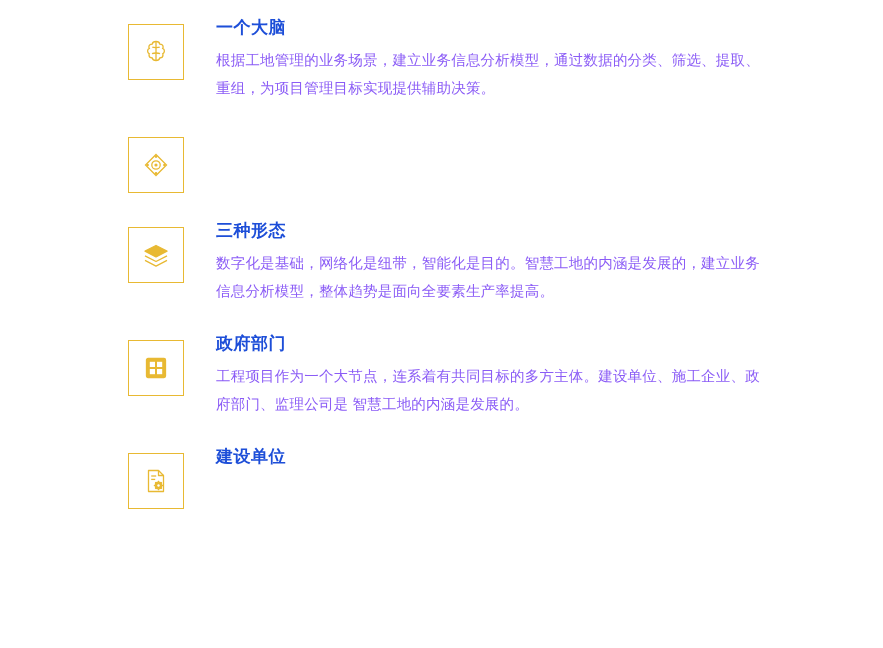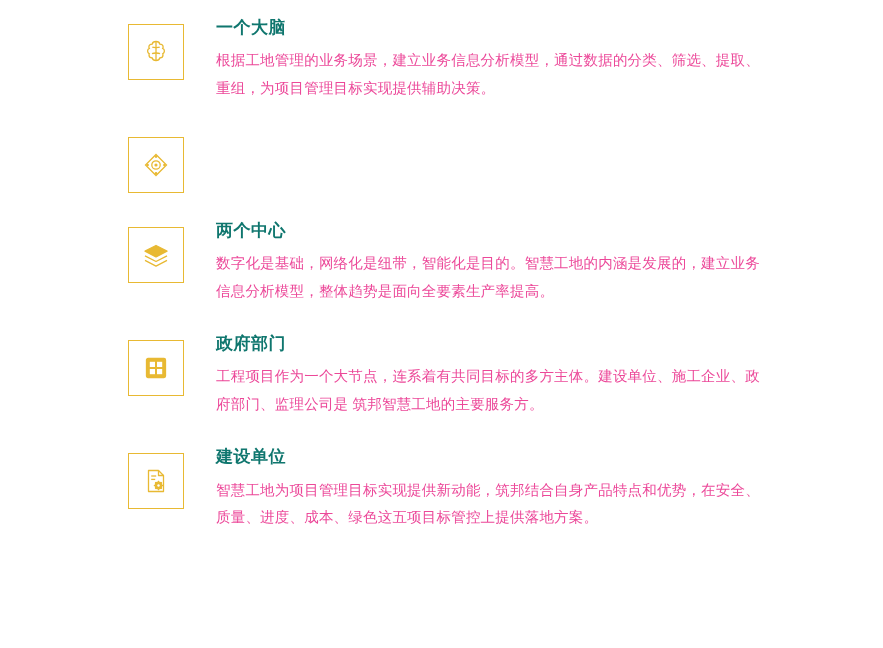--- a/index.html
+++ b/index.html
@@ -43,29 +43,29 @@
   }
   .icon-box svg {
     display: block;
   }
   .feature-text {
     flex: 1 1 auto;
     padding-left: 32px;
     padding-top: 0;
   }
   .feature-title {
-    color: #0f766e;
+    color: #1d4ed8;
     font-size: 17px;
     font-weight: bold;
     line-height: 1.2;
     margin: 0 0 9px 0;
     letter-spacing: 0.5px;
   }
   .feature-desc {
-    color: #ec4899;
+    color: #8b5cf6;
     font-size: 14.5px;
     line-height: 1.92;
     margin: 0;
     letter-spacing: 0.2px;
     text-align: left;
   }
 </style>
 </head>
 <body>
 
@@ -108,53 +108,52 @@
 
     <div class="feature-row">
       <div class="icon-box">
         <svg width="34" height="34" viewBox="0 0 34 34" fill="none" stroke="#e8b933" stroke-width="1.3" stroke-linejoin="round">
           <path d="M17 7.5L28 13.2 17 18.9 6 13.2z" fill="#e8b933" stroke="#e8b933"></path>
           <path d="M6 17.8L17 23.5 28 17.8"></path>
           <path d="M6 22.4L17 28.1 28 22.4"></path>
         </svg>
       </div>
       <div class="feature-text">
-        <h3 class="feature-title">两个中心</h3>
+        <h3 class="feature-title">三种形态</h3>
         <p class="feature-desc">数字化是基础，网络化是纽带，智能化是目的。智慧工地的内涵是发展的，建立业务信息分析模型，整体趋势是面向全要素生产率提高。</p>
       </div>
     </div>
 
     <div class="feature-row">
       <div class="icon-box">
         <svg width="34" height="34" viewBox="0 0 34 34" fill="none" stroke="#e8b933" stroke-width="1.3">
           <rect x="7.5" y="7.5" width="19" height="19" rx="1.5" fill="#e8b933" stroke="#e8b933"></rect>
           <rect x="10.8" y="10.8" width="5.2" height="5.2" fill="#ffffff" stroke="none"></rect>
           <rect x="18" y="10.8" width="5.2" height="5.2" fill="#ffffff" stroke="none"></rect>
           <rect x="10.8" y="18" width="5.2" height="5.2" fill="#ffffff" stroke="none"></rect>
           <rect x="18" y="18" width="5.2" height="5.2" fill="#ffffff" stroke="none"></rect>
         </svg>
       </div>
       <div class="feature-text">
         <h3 class="feature-title">政府部门</h3>
-        <p class="feature-desc">工程项目作为一个大节点，连系着有共同目标的多方主体。建设单位、施工企业、政府部门、监理公司是 筑邦智慧工地的主要服务方。</p>
+        <p class="feature-desc">工程项目作为一个大节点，连系着有共同目标的多方主体。建设单位、施工企业、政府部门、监理公司是 智慧工地的内涵是发展的。</p>
       </div>
     </div>
 
     <div class="feature-row">
       <div class="icon-box">
         <svg width="34" height="34" viewBox="0 0 34 34" fill="none" stroke="#e8b933" stroke-width="1.3" stroke-linejoin="round">
           <path d="M9.5 6.5h10l5 5v16h-15z"></path>
           <path d="M19.5 6.5v5h5"></path>
           <path d="M12.2 12h5"></path>
           <path d="M12.2 15.4h4"></path>
           <circle cx="19.5" cy="21.5" r="3.3" fill="#e8b933" stroke="#e8b933"></circle>
           <circle cx="19.5" cy="21.5" r="1.2" fill="#ffffff" stroke="none"></circle>
           <path d="M19.5 16.8v1.3M19.5 24.9v1.3M14.8 21.5h1.3M22.9 21.5h1.3M16.2 18.2l.9.9M21.9 23.9l.9.9M22.8 18.2l-.9.9M17.1 23.9l-.9.9" stroke="#e8b933" stroke-width="1.2"></path>
         </svg>
       </div>
       <div class="feature-text">
         <h3 class="feature-title">建设单位</h3>
-        <p class="feature-desc">智慧工地为项目管理目标实现提供新动能，筑邦结合自身产品特点和优势，在安全、质量、进度、成本、绿色这五项目标管控上提供落地方案。</p>
       </div>
     </div>
 
   </div>
 </div>
 
 </body></html>

